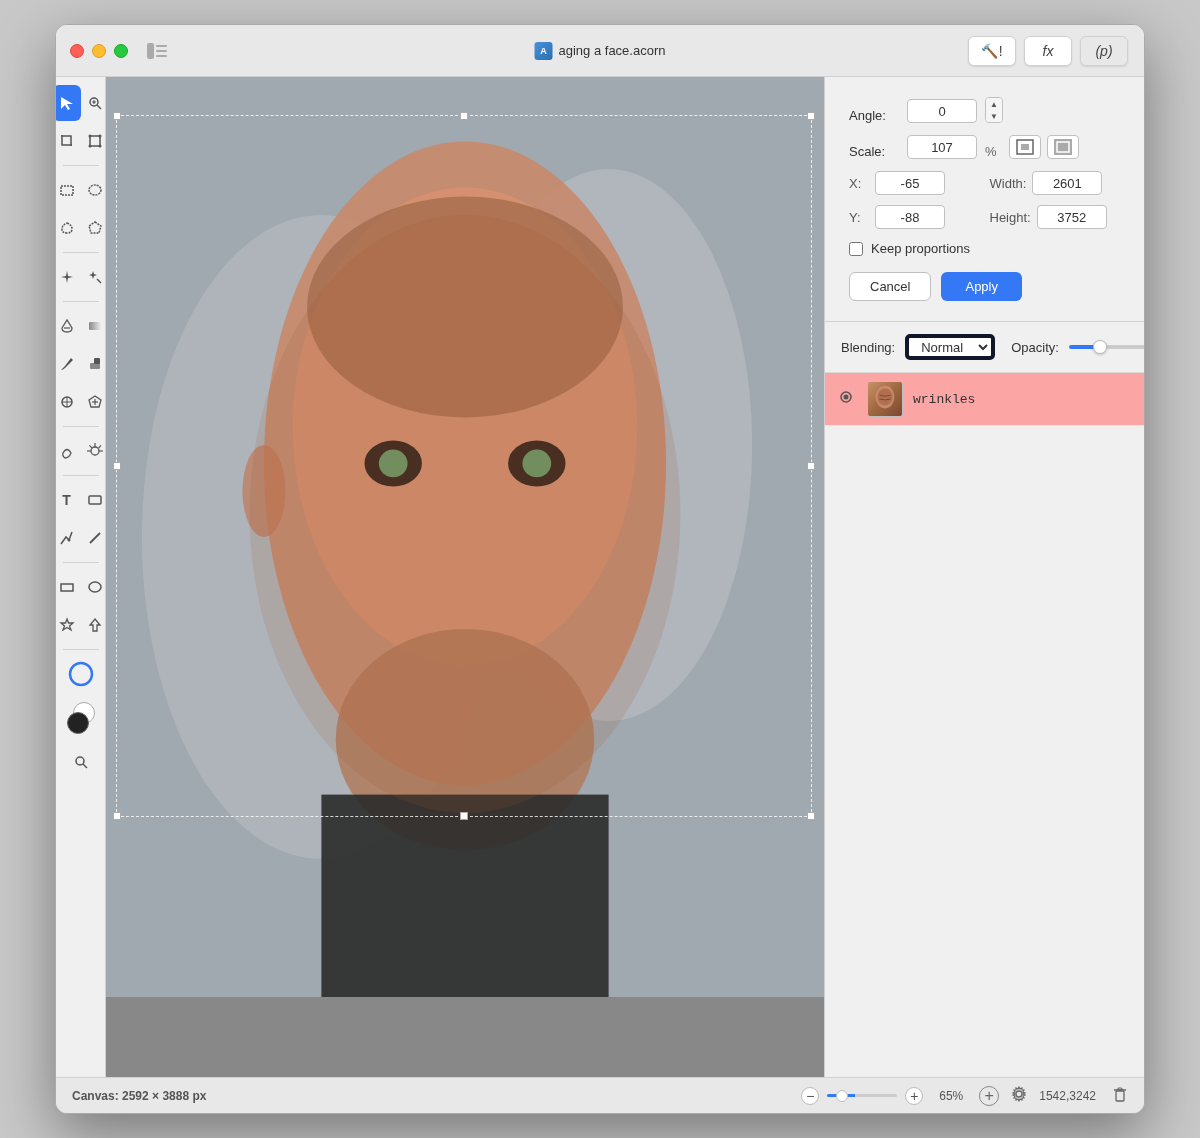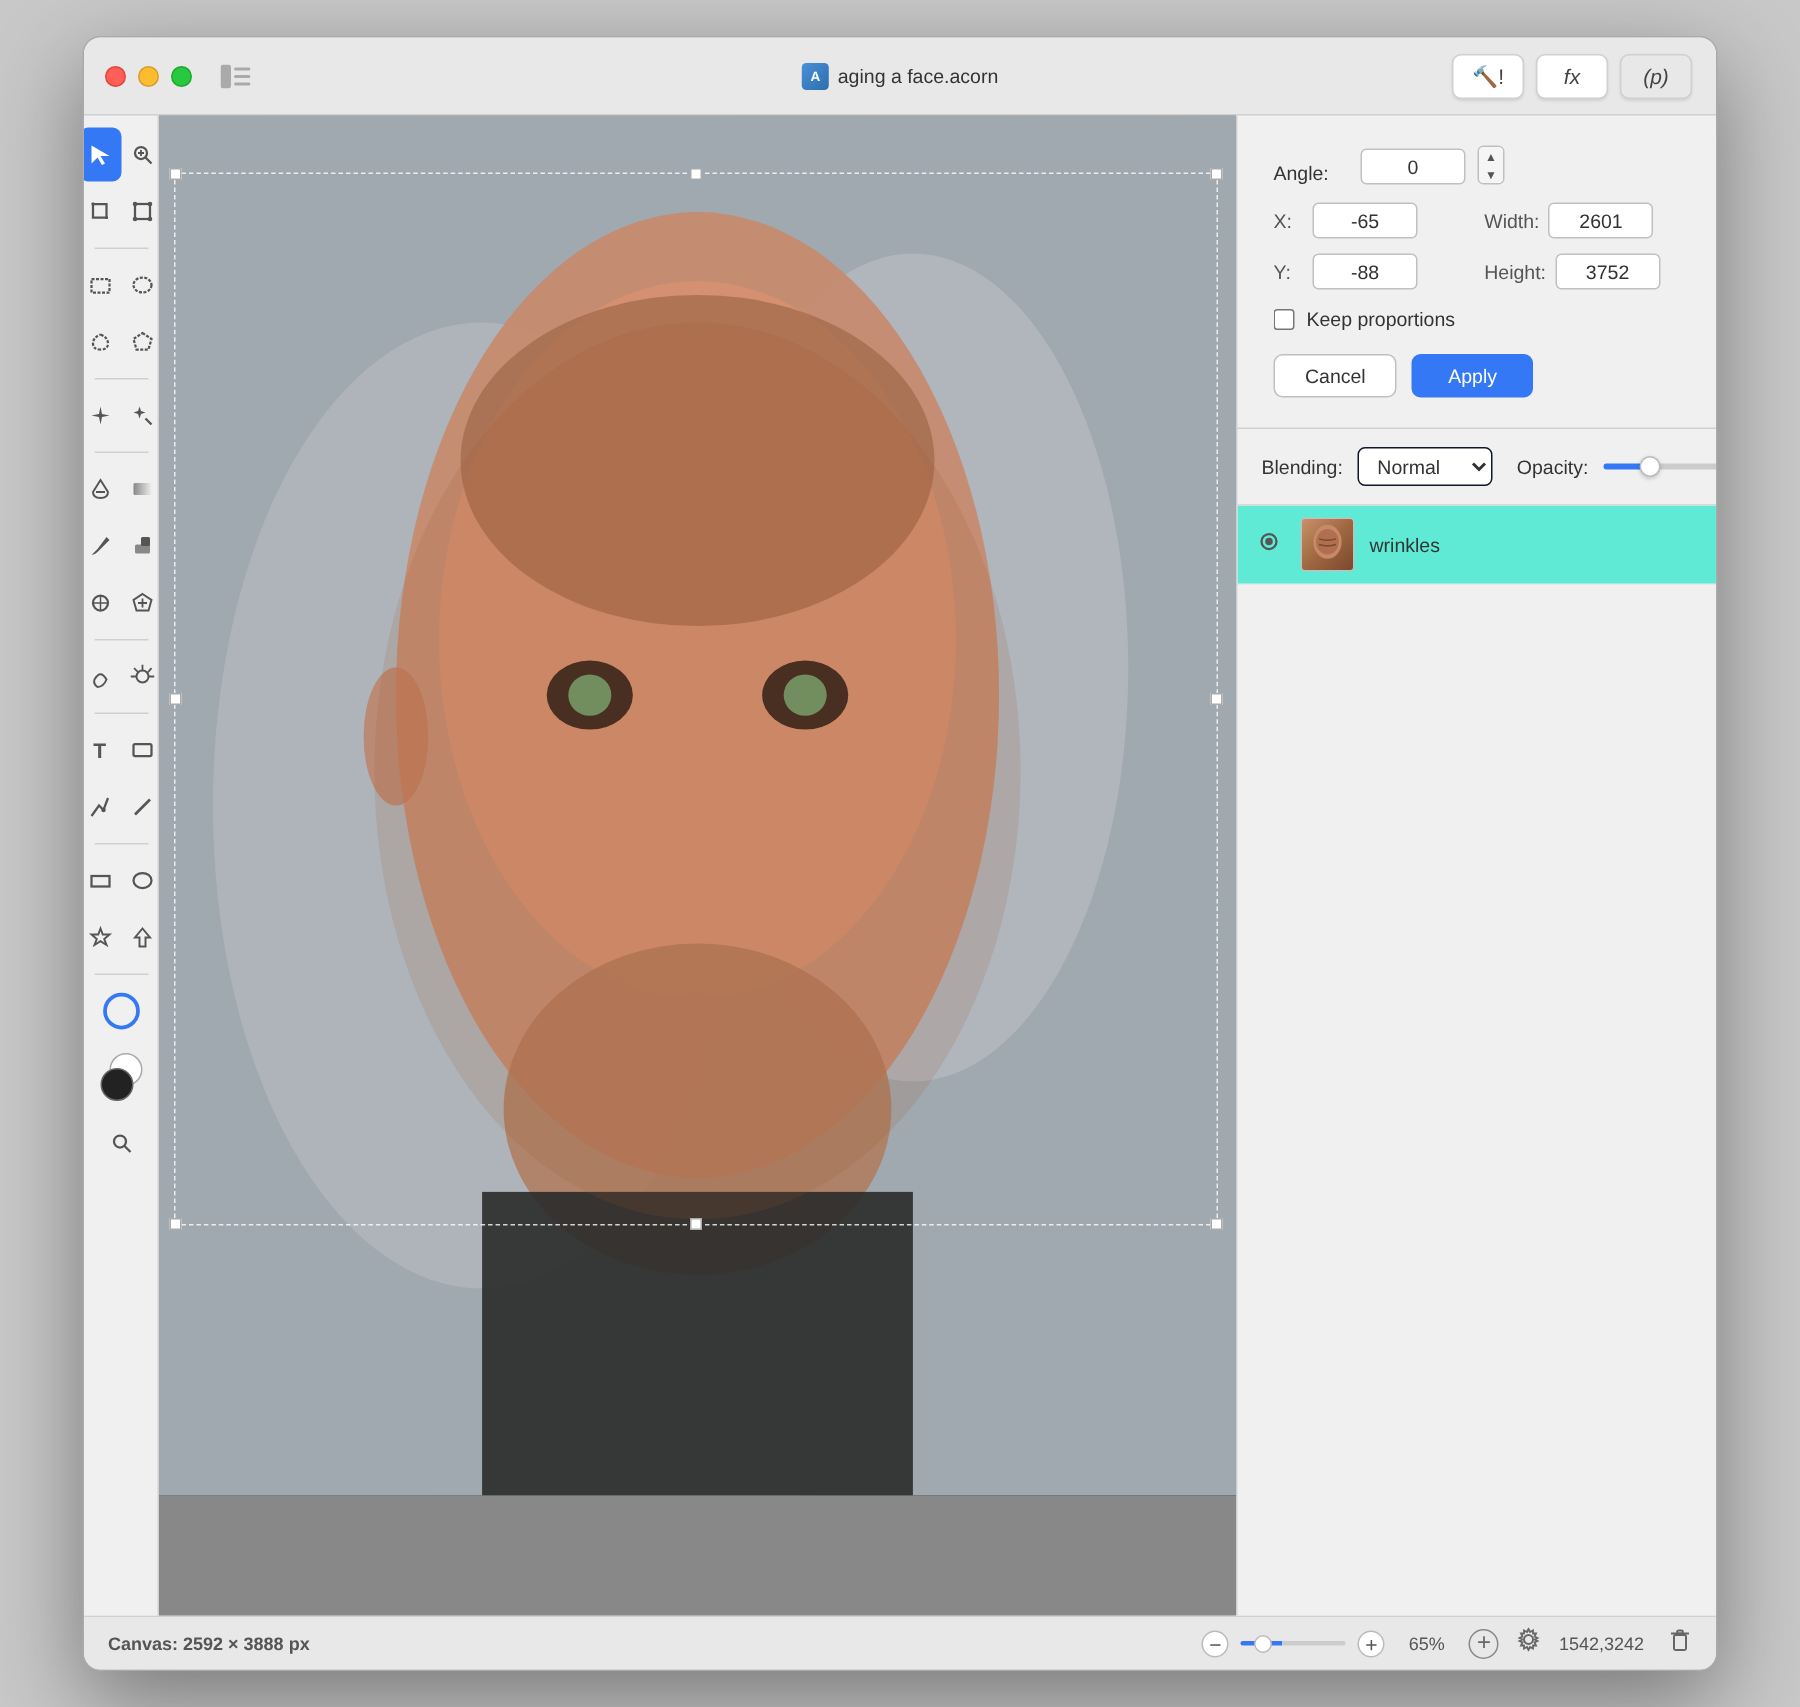--- a/index.html
+++ b/index.html
@@ -362,21 +362,21 @@
       padding: 12px 16px;
       gap: 10px;
       border-bottom: 1px solid #d8d8d8;
     }
     .blending-label {
       font-size: 13px;
       color: #333;
     }
     .blending-select {
       height: 26px;
-      border: 1px solid #0f172a;
+      border: 4px solid #0f172a;
       border-radius: 5px;
       background: white;
       font-size: 13px;
       color: #333;
       padding: 0 8px;
       cursor: pointer;
       outline: none;
       min-width: 90px;
     }
     .opacity-label {
@@ -413,21 +413,22 @@
     }
     .layer-item {
       display: flex;
       align-items: center;
       padding: 8px 12px;
       gap: 10px;
       cursor: pointer;
       border-bottom: 1px solid #e8e8e8;
     }
     .layer-item.selected {
-      background: #5eead4;
+      background: #fca5a5;
+      font-family: Liberation Mono, monospace;
     }
     .layer-visibility {
       color: #555;
       font-size: 16px;
       cursor: pointer;
       min-width: 20px;
     }
     .layer-thumbnail {
       width: 36px;
       height: 36px;
@@ -867,20 +868,39 @@
 
         <div class="transform-row">
           <span class="transform-label">Angle:</span>
           <input class="transform-input" type="text" value="0" style="">
           <div class="stepper">
             <button class="stepper-btn">▲</button>
             <button class="stepper-btn">▼</button>
           </div>
         </div>
 
+        <div class="transform-row">
+          <span class="transform-label">Scale:</span>
+          <input class="transform-input" type="text" value="107" style="">
+          <span class="unit-label">%</span>
+          <div class="scale-icons">
+            <button class="scale-icon-btn">
+              <svg width="18" height="16" viewBox="0 0 18 16">
+                  <rect x="1" y="1" width="16" height="14" fill="none" stroke="#666" stroke-width="1.5"></rect>
+                  <rect x="5" y="5" width="8" height="6" fill="#aaa"></rect>
+                </svg>
+            </button>
+            <button class="scale-icon-btn">
+              <svg width="18" height="16" viewBox="0 0 18 16">
+                  <rect x="0" y="0" width="18" height="16" fill="#aaa"></rect>
+                  <rect x="3" y="3" width="12" height="10" fill="none" stroke="#fff" stroke-width="1.5"></rect>
+                </svg>
+            </button>
+          </div>
+        </div>
 
         <div class="transform-grid">
           <div class="transform-field">
             <label>X:</label>
             <input type="text" value="-65" style="">
           </div>
           <div class="transform-field">
             <label>Width:</label>
             <input type="text" value="2601" style="">
           </div>

